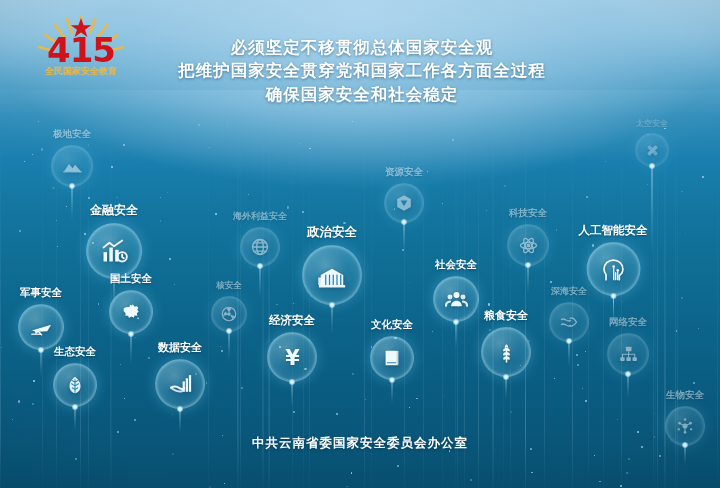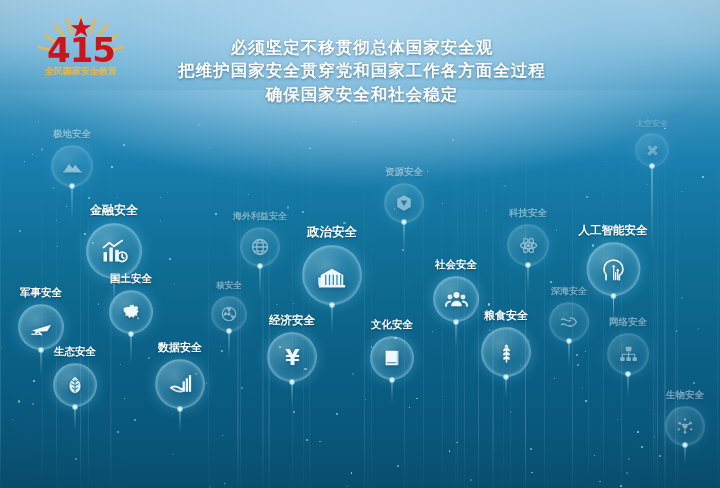--- a/index.html
+++ b/index.html
@@ -617,13 +617,14 @@
             </svg>
           </span>
         </div>
         <span class="stem" style="top: 48px; height: 88px;"></span>
         <span class="spark" style="top: 48px;"></span>
       </div>
     </div>
 
   <div class="vignette"></div>
 
+  <div class="footer">中共云南省委国家安全委员会办公室</div>
 </div>
 
 </body></html>

